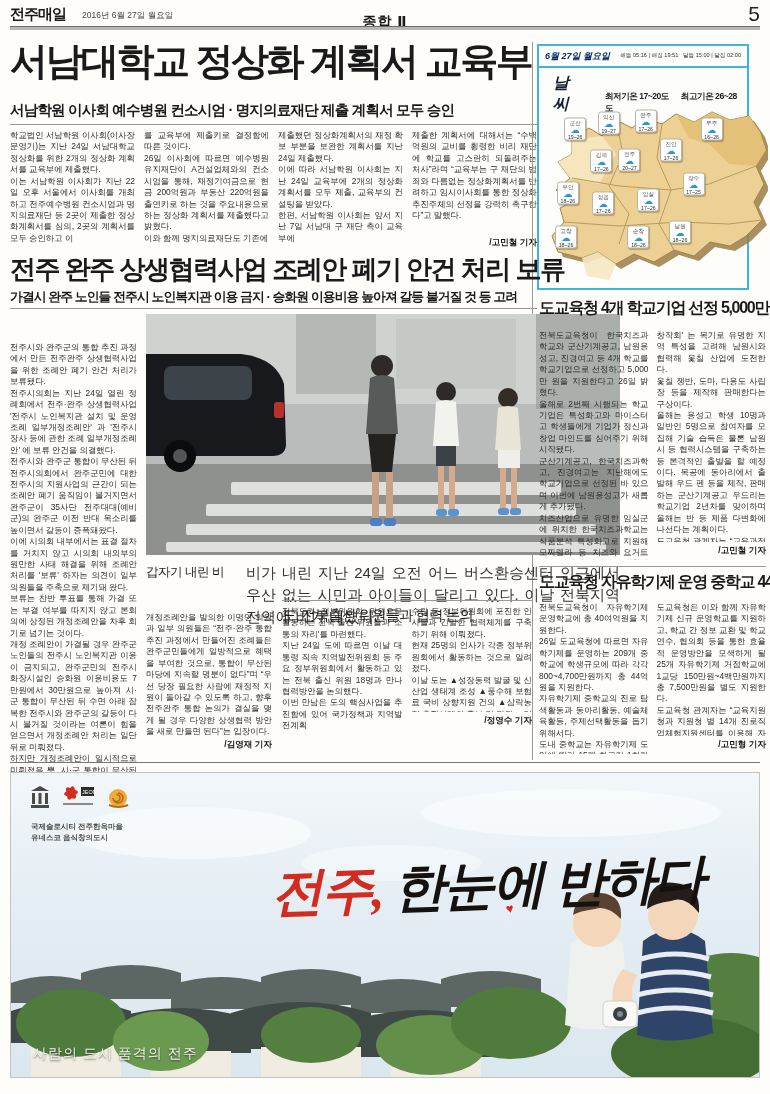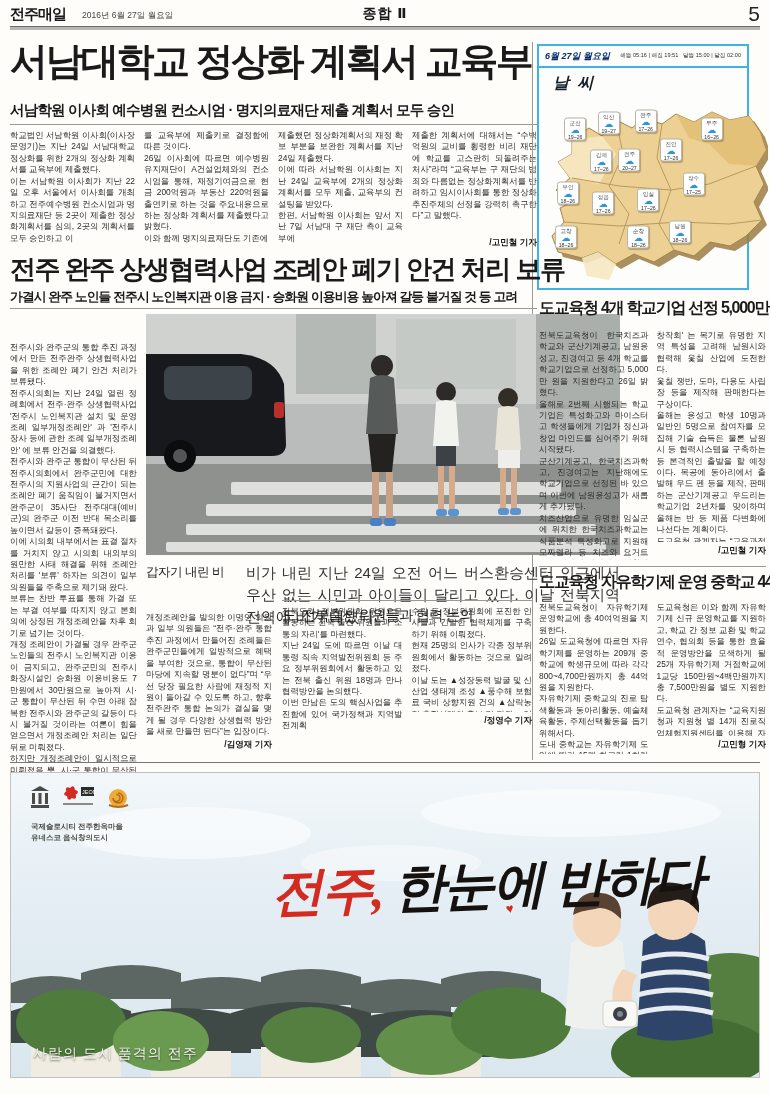--- a/index.html
+++ b/index.html
@@ -4,21 +4,21 @@
 <style>
   * { margin:0; padding:0; box-sizing:border-box; }
   html,body { background:#e8e8e4; }
   .page { position:relative; width:770px; height:1094px; background:#fffdfa; margin:0 auto;
           font-family:"Liberation Sans","DejaVu Sans",sans-serif; color:#1a1a1a; overflow:hidden; }
 
   
   .masthead { position:absolute; left:10px; right:10px; top:5px; height:18px; }
   .mh-logo { position:absolute; left:0; top:0; font-size:15px; font-weight:bold; letter-spacing:-1px; }
   .mh-date { position:absolute; left:72px; top:5px; font-size:8.5px; color:#444; }
-  .mh-section { position:absolute; left:50%; transform:translateX(-50%); top:0; font-size:14px; font-weight:bold; letter-spacing:1px; }
+  .mh-section { position:absolute; left:50%; transform:translateX(-50%); top:8px; font-size:14px; font-weight:bold; letter-spacing:1px; }
   .mh-page { position:absolute; right:0; top:-3px; font-size:21px; font-weight:300; color:#222; }
   .mh-rule { position:absolute; left:10px; right:10px; top:26px; height:4px; background:#b7b7b3; border-top:1px solid #6d6d69; }
 
   
   .col-text { font-size:8.4px; line-height:1.36; text-align:justify; white-space:pre-line; color:#2a2a2a; overflow:hidden; }
   .byline { font-size:8.6px; font-weight:bold; text-align:right; margin-top:3px; color:#111; }
   .hline { position:absolute; background:#9a9a95; height:1px; }
   .vline { position:absolute; background:#9a9a95; width:1px; }
 
   
@@ -119,20 +119,24 @@
   <div class="wx">
     <div class="wx-head">
       <span class="wx-date">6월 27일 월요일</span>
       <span class="wx-sunmoon">
         <span>해뜸 05:16 | 해짐 19:51</span>&nbsp;&nbsp;
         <span>달뜸 15:00 | 달짐 02:00</span>
       </span>
     </div>
     <div class="wx-title-row">
       <span class="wx-title">날 씨</span>
+      <span class="wx-temps">
+        <span>최저기온 17~20도</span>
+        <span>최고기온 26~28도</span>
+      </span>
     </div>
     <div class="wx-map">
       <svg width="229" height="194" viewBox="0 0 229 194">
         <path d="M33,46 L50,34 L63,42 L77,26 L93,34 L105,24 L123,30 L137,20 L155,28 L173,18 L191,26 L210,22 L221,38 L227,56 L217,72 L225,90 L215,108 L223,126 L207,142 L191,152 L171,148 L155,162 L135,156 L115,168 L95,160 L77,170 L59,158 L43,164 L19,158 L13,142 L25,128 L21,114 L33,108 L17,96 L31,84 L19,68 L33,60 Z" transform="translate(5,5)" fill="#9b7d44" opacity="0.85"></path>
         <path d="M33,46 L50,34 L63,42 L77,26 L93,34 L105,24 L123,30 L137,20 L155,28 L173,18 L191,26 L210,22 L221,38 L227,56 L217,72 L225,90 L215,108 L223,126 L207,142 L191,152 L171,148 L155,162 L135,156 L115,168 L95,160 L77,170 L59,158 L43,164 L19,158 L13,142 L25,128 L21,114 L33,108 L17,96 L31,84 L19,68 L33,60 Z" fill="#edd194" stroke="#a3854a" stroke-width="1"></path>
         <path d="M33,46 L63,42 L77,60 L60,90 L33,84 L31,84 L19,68 L33,60 Z" fill="#f6e8c2" opacity="0.9"></path>
         <path d="M43,164 L59,158 L77,170 L70,186 L48,182 Z" fill="#f6e8c2" opacity="0.9"></path>
         <path d="M137,20 L155,28 L173,18 L191,26 L210,22 L221,38 L227,56 L217,72 L190,70 L170,50 L150,44 Z" fill="#e2bf75" opacity="0.9"></path>
         <polyline points="77,26 84,60 70,92 90,120 80,150" fill="none" stroke="#b89a5d" stroke-width="1"></polyline>
         <polyline points="123,30 118,64 132,96 120,130 135,156" fill="none" stroke="#b89a5d" stroke-width="1"></polyline>

